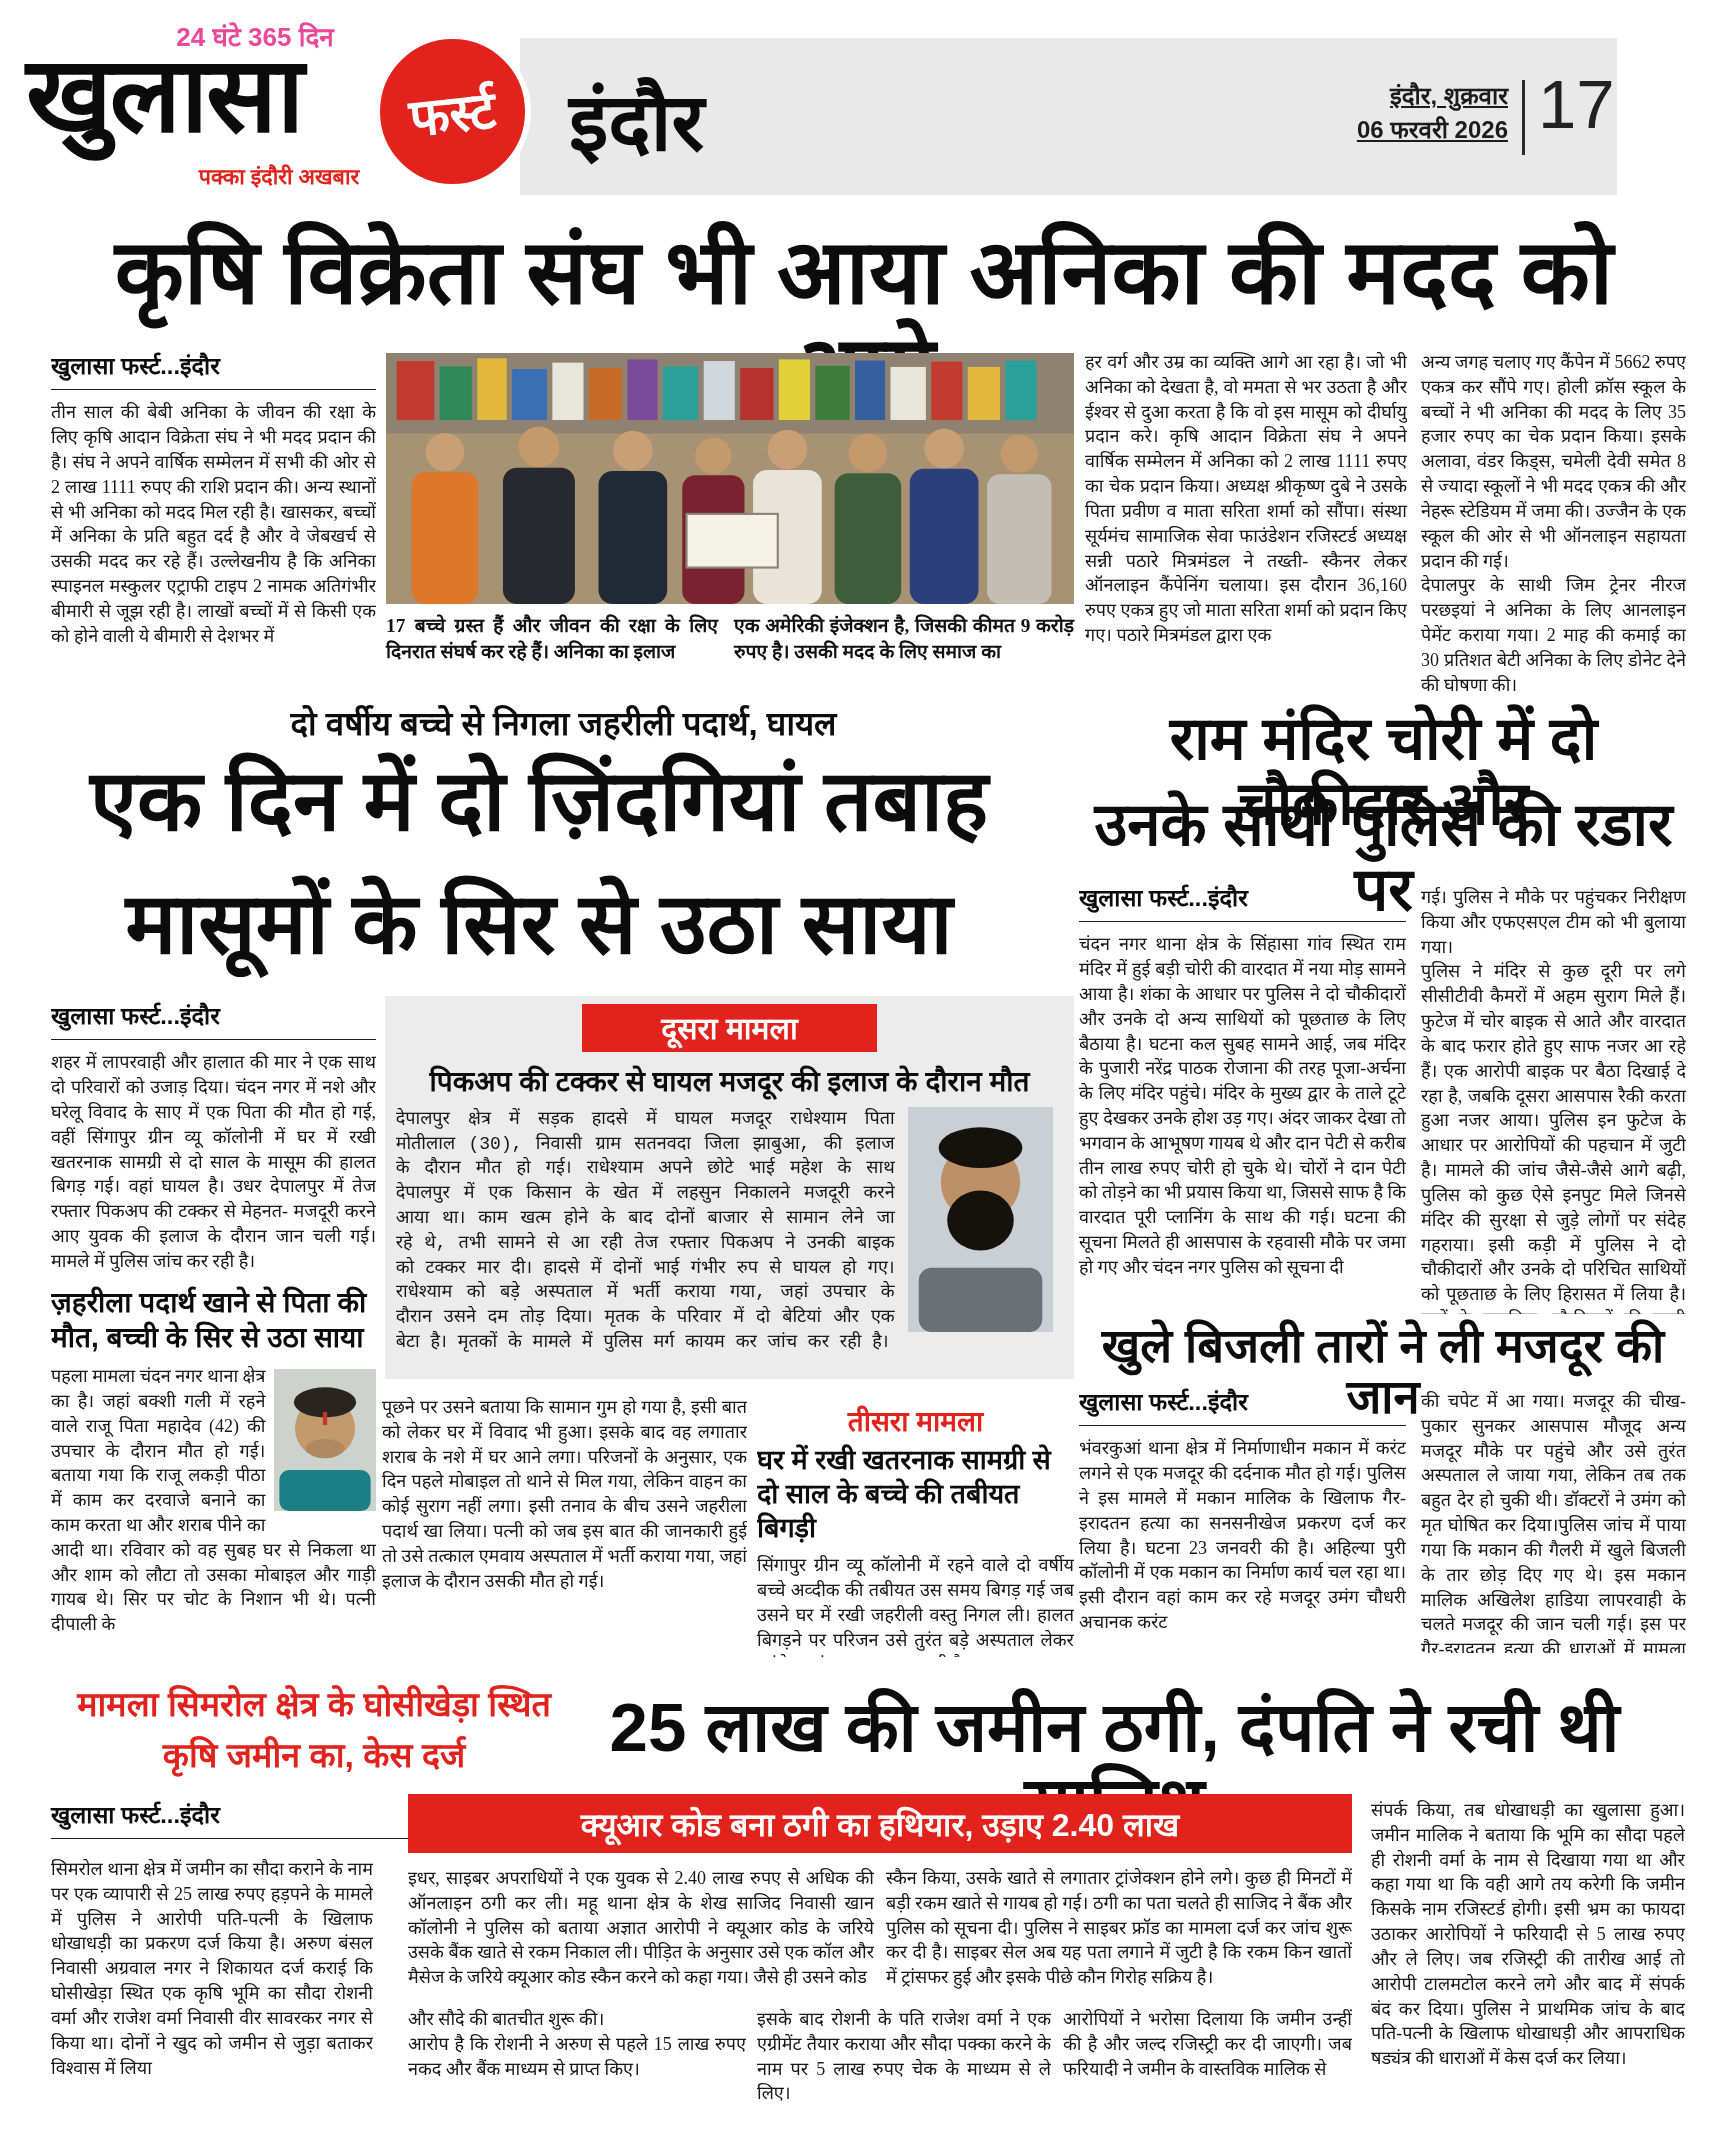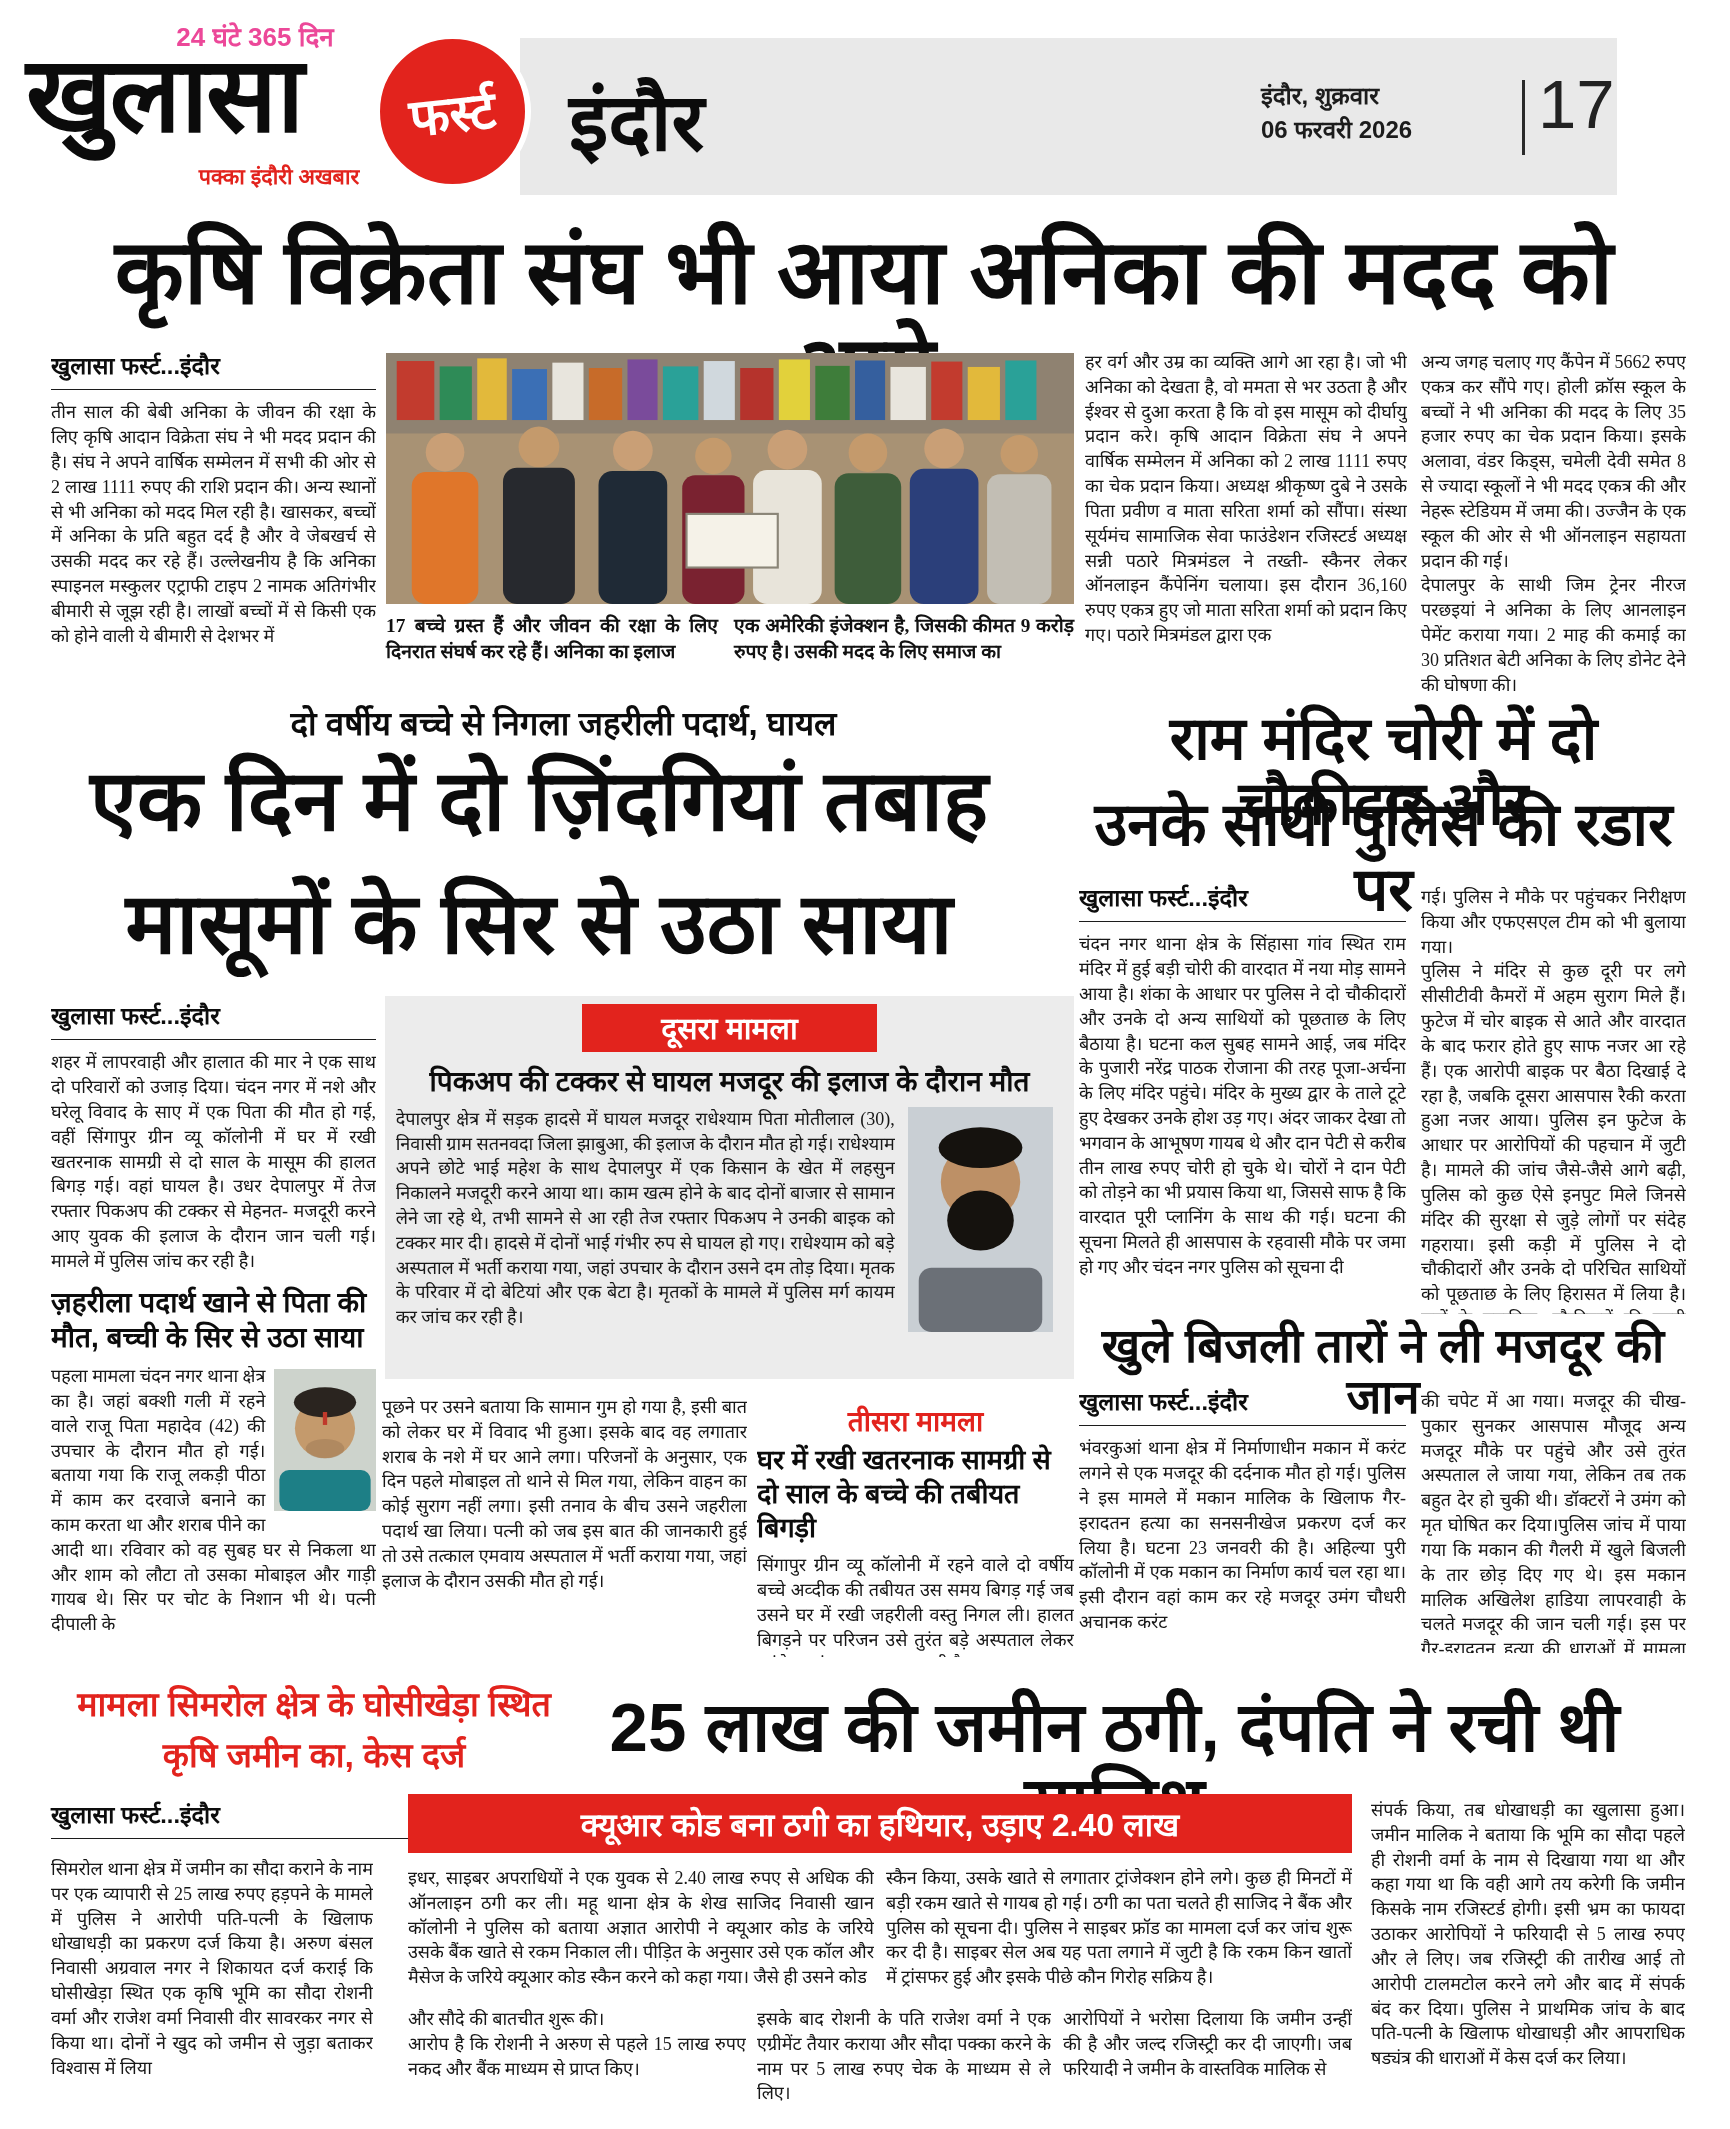--- a/index.html
+++ b/index.html
@@ -31,21 +31,21 @@
 
   <div class="abs" style="left:374px;top:33px;width:157px;height:157px;background:#e2231d;border:6.4px solid #fff;border-radius:50%;
               display:flex;align-items:center;justify-content:center;box-sizing:border-box;">
     <span class="sans" style="color:#fff;font-size:52px;font-weight:900;transform:rotate(-6deg);">फर्स्ट</span>
   </div>
 
   <div class="abs sans" style="left:177px;top:161px;width:204px;font-size:21.5px;font-weight:800;color:#e2231d;text-align:center;">पक्का इंदौरी अखबार</div>
 
   <div class="abs sans" style="left:569px;top:64px;width:225px;font-size:80px;font-weight:900;color:#0b0b0b;">इंदौर</div>
 
-  <div class="abs sans" style="left:1261px;top:79px;width:247px;text-align:left;font-size:24px;font-weight:800;line-height:1.4;color:#1c1c1c;">
+  <div class="abs sans" style="left:1261px;top:79px;width:247px;text-align:right;font-size:24px;font-weight:800;line-height:1.4;color:#1c1c1c;text-decoration:underline;">
     <div>इंदौर, शुक्रवार</div>
     <div>06 फरवरी 2026</div>
   </div>
   <div class="abs" style="left:1522px;top:80px;width:2.7px;height:75px;background:#2a2a2a;"></div>
   <div class="abs sans" style="left:1538px;top:65px;width:80px;font-size:69px;font-weight:500;color:#222;">17</div>
 
   <div class="abs hl" style="left:70px;top:224px;width:1588px;font-size:90px;">कृषि विक्रेता संघ भी आया अनिका की मदद को आगे</div>
 
   <div class="abs" style="left:51px;top:349px;width:325px;height:343px;overflow:hidden;">
     <div class="byline">खुलासा फर्स्ट...इंदौर</div>
@@ -125,21 +125,21 @@
       </svg>
     </div>
     <div class="body" style="overflow:visible;">पहला मामला चंदन नगर थाना क्षेत्र का है। जहां बक्शी गली में रहने वाले राजू पिता महादेव (42) की उपचार के दौरान मौत हो गई। बताया गया कि राजू लकड़ी पीठा में काम कर दरवाजे बनाने का काम करता था और शराब पीने का आदी था। रविवार को वह सुबह घर से निकला था और शाम को लौटा तो उसका मोबाइल और गाड़ी गायब थे। सिर पर चोट के निशान भी थे। पत्नी दीपाली के</div>
   </div>
 
   <div class="abs" style="left:385px;top:996px;width:689px;height:383px;background:#ececec;overflow:hidden;box-sizing:border-box;padding:7.5px 10.7px;">
     <div class="redlabel" style="width:295px;height:48px;margin:0 auto;">
       <span>दूसरा मामला</span>
     </div>
     <div class="sans" style="font-size:28px;font-weight:800;text-align:center;margin:9.7px 0 7.5px 0;color:#0c0c0c;">पिकअप की टक्कर से घायल मजदूर की इलाज के दौरान मौत</div>
-    <div style="display:flex;gap:13px;">
+    <div style="display:flex;gap:13px;font-family:Liberation Mono, monospace;">
       <div class="body" style="width:499px;height:294px;">देपालपुर क्षेत्र में सड़क हादसे में घायल मजदूर राधेश्याम पिता मोतीलाल (30), निवासी ग्राम सतनवदा जिला झाबुआ, की इलाज के दौरान मौत हो गई। राधेश्याम अपने छोटे भाई महेश के साथ देपालपुर में एक किसान के खेत में लहसुन निकालने मजदूरी करने आया था। काम खत्म होने के बाद दोनों बाजार से सामान लेने जा रहे थे, तभी सामने से आ रही तेज रफ्तार पिकअप ने उनकी बाइक को टक्कर मार दी। हादसे में दोनों भाई गंभीर रुप से घायल हो गए। राधेश्याम को बड़े अस्पताल में भर्ती कराया गया, जहां उपचार के दौरान उसने दम तोड़ दिया। मृतक के परिवार में दो बेटियां और एक बेटा है। मृतकों के मामले में पुलिस मर्ग कायम कर जांच कर रही है।</div>
       <div style="width:145px;height:225px;background:#cdd2d6;overflow:hidden;">
         <svg viewBox="0 0 270 420" preserveAspectRatio="none" style="width:100%;height:100%;display:block;">
           <rect width="270" height="420" fill="#c9cfd4"></rect>
           <circle cx="135" cy="140" r="74" fill="#bd9066"></circle>
           <ellipse cx="135" cy="76" rx="78" ry="38" fill="#15120e"></ellipse>
           <ellipse cx="135" cy="212" rx="62" ry="56" fill="#15120e"></ellipse>
           <rect x="20" y="300" width="230" height="120" rx="24" fill="#6b7077"></rect>
         </svg>
       </div>

